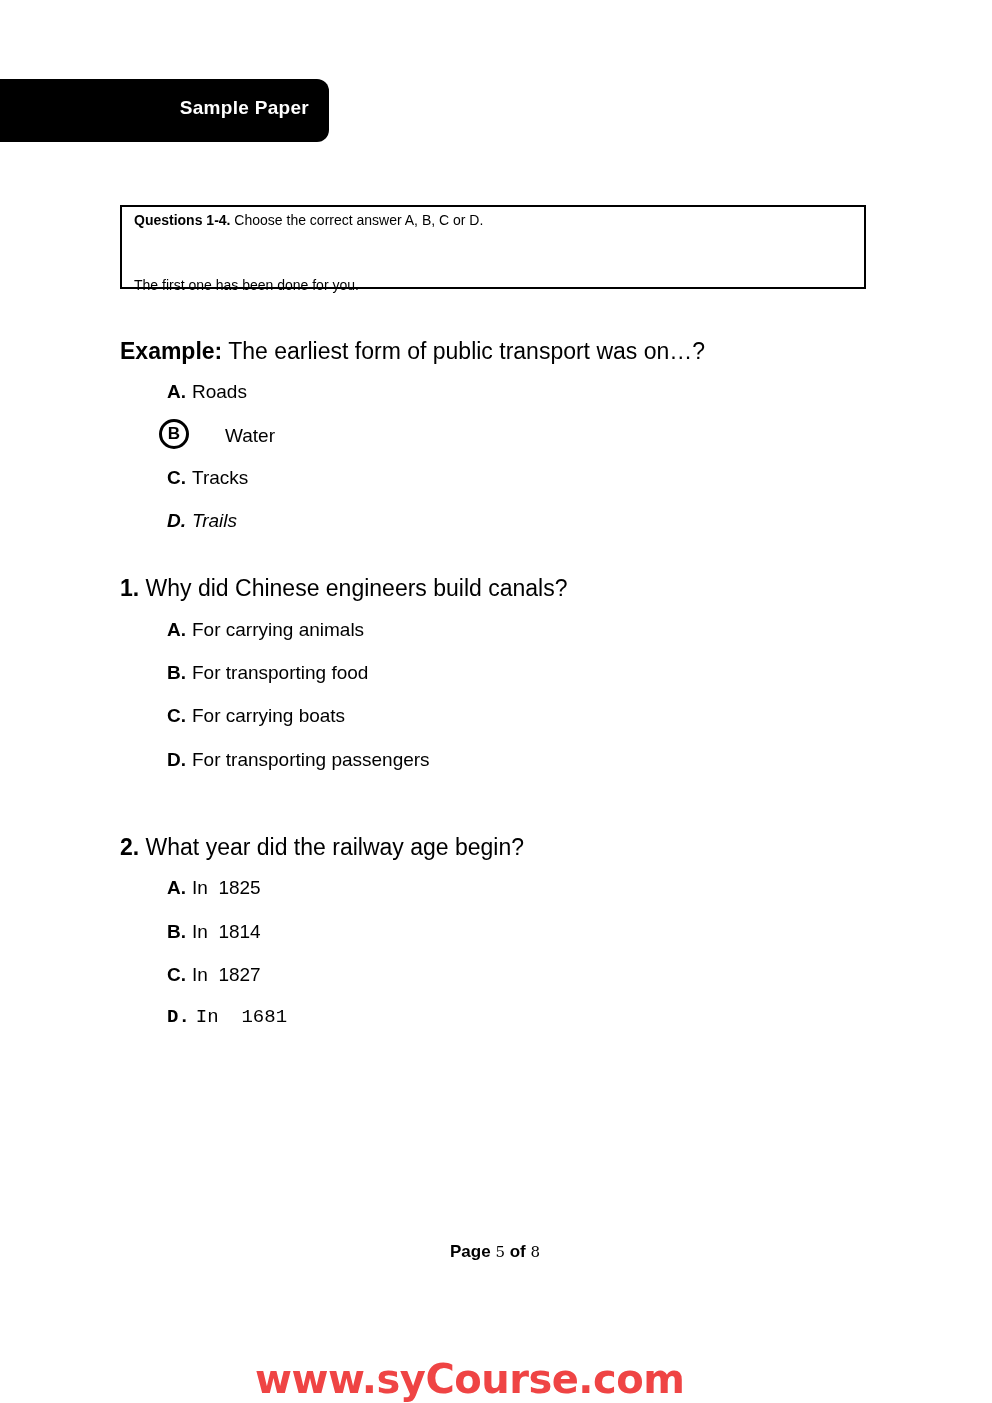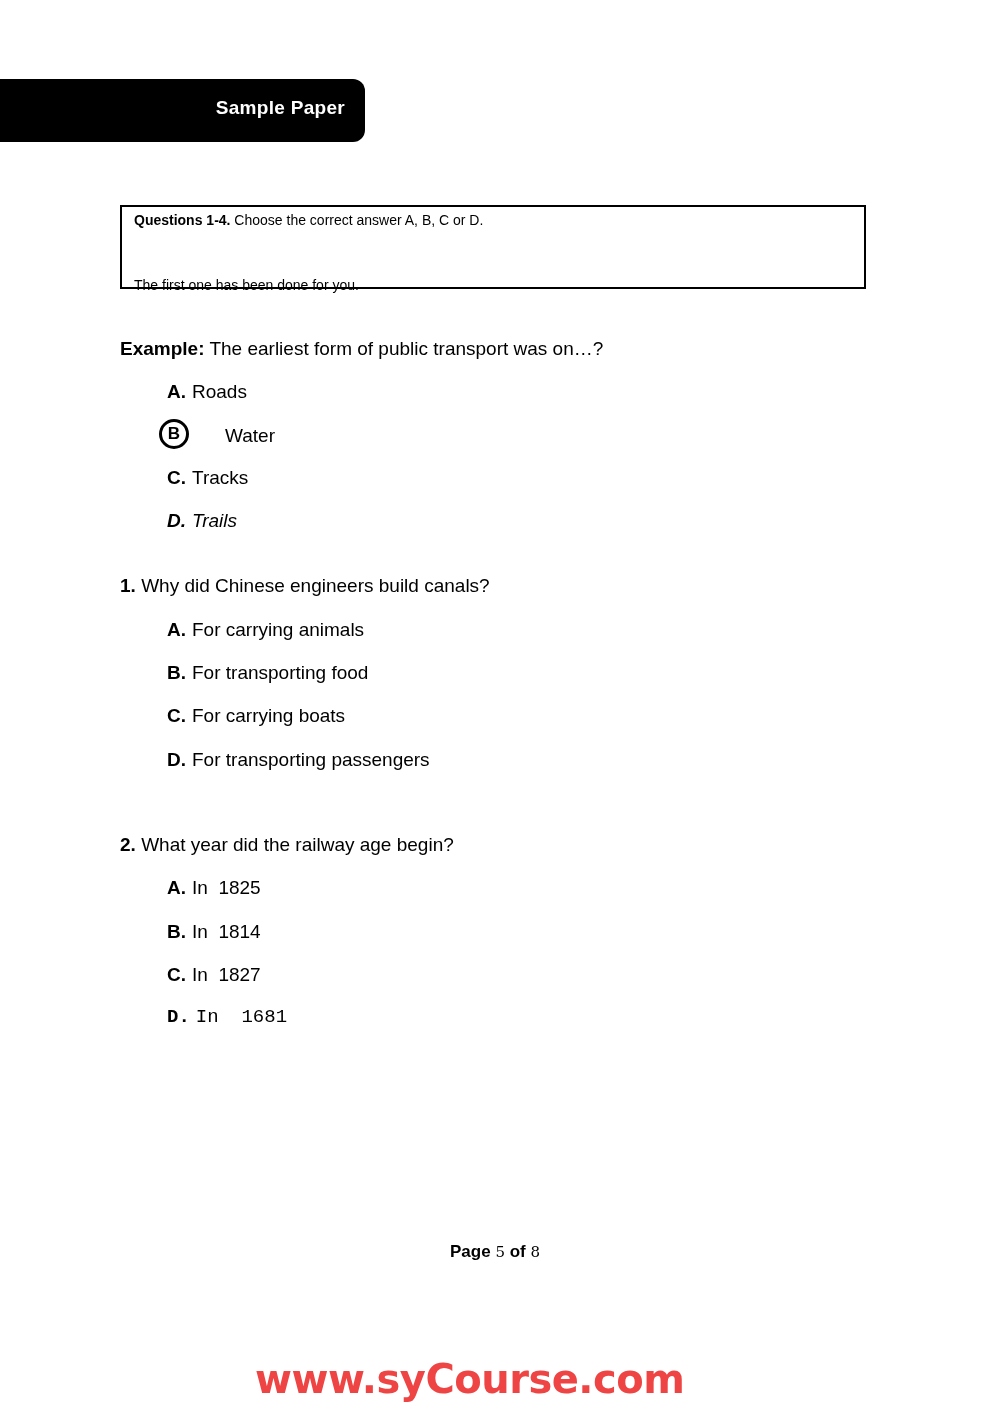--- a/index.html
+++ b/index.html
@@ -2,38 +2,38 @@
 <html><head>
 <meta charset="utf-8">
 <style>
   html, body { margin: 0; padding: 0; background: #ffffff; }
   body {
     width: 992px; height: 1403px; position: relative; overflow: hidden;
     font-family: "Liberation Sans", sans-serif; color: #000;
   }
   .header-tab {
     position: absolute; left: 0; top: 79px; width: 329px; height: 63px;
-    background: #000; border-radius: 0 12px 12px 0; padding-left: 36px;
+    background: #000; border-radius: 0 12px 12px 0;
   }
   .header-tab-label {
     position: absolute; right: 20px; top: 18px;
     color: #fff; font-weight: bold; font-size: 19px; letter-spacing: 0.3px;
   }
   .instruction-box {
     position: absolute; left: 120px; top: 205px; width: 742px; height: 80px;
     border: 2px solid #000; box-sizing: content-box;
   }
   .instruction-line {
     position: absolute; left: 12px; font-size: 14px; white-space: nowrap;
   }
   .instruction-line.l1 { top: 5px; }
   .instruction-line.l2 { top: 50px; margin-top: 20px; }
   .b { font-weight: bold; }
   .question {
-    position: absolute; left: 120px; font-size: 19px; white-space: nowrap;
+    position: absolute; left: 120px; font-size: 23px; white-space: nowrap;
   }
   .option {
     position: absolute; left: 167px; font-size: 19px; white-space: nowrap;
   }
   .opt-letter { font-weight: bold; margin-right: 6px; }
   .circled {
     display: inline-block; position: absolute; left: -8px; top: -6px;
     width: 24px; height: 24px; border: 3px solid #000; border-radius: 50%;
     text-align: center; line-height: 24px; font-weight: bold; font-size: 17px;
   }

